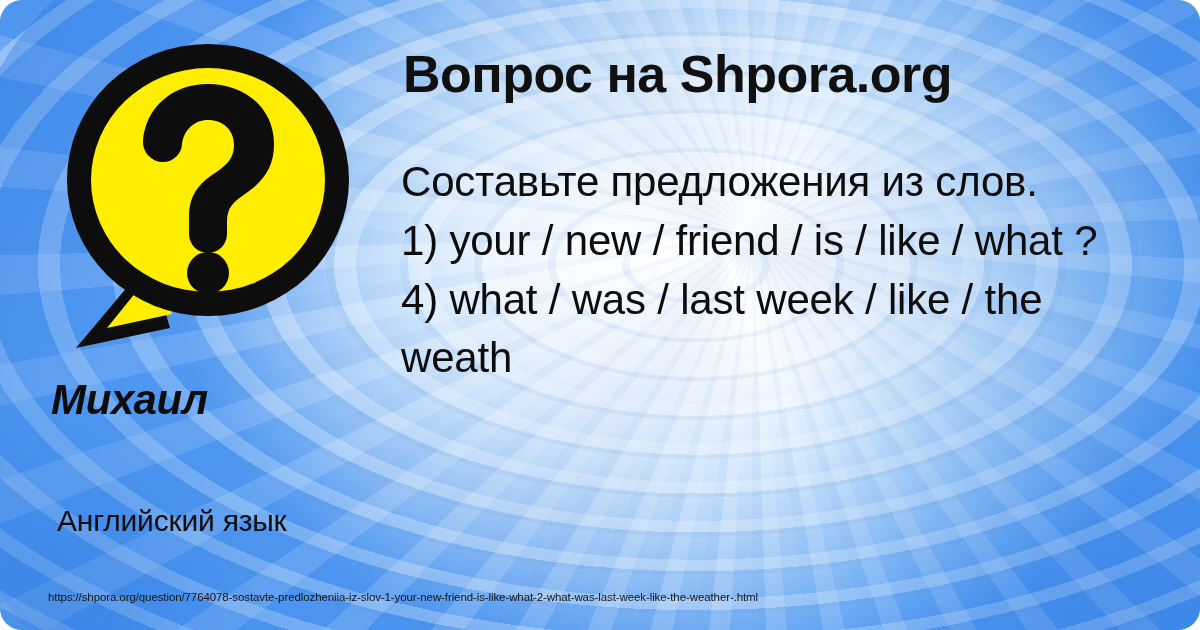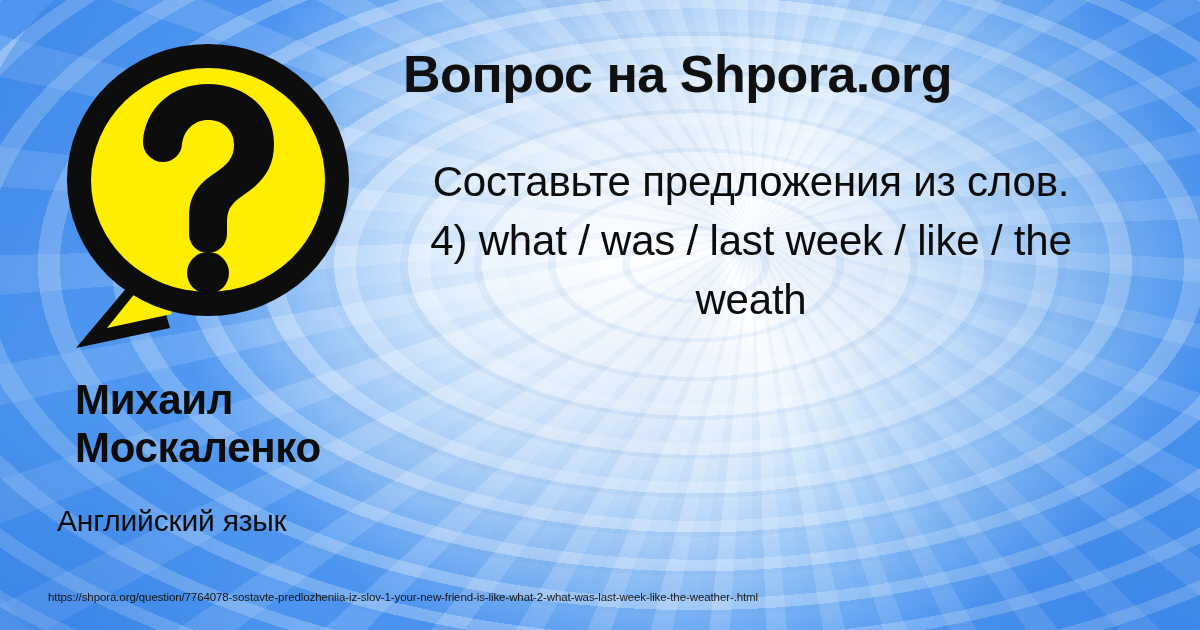--- a/index.html
+++ b/index.html
@@ -7,20 +7,21 @@
     padding: 0;
     background: #ffffff;
   }
   #card {
     position: relative;
     width: 1200px;
     height: 630px;
     overflow: hidden;
     font-family: "Liberation Sans", sans-serif;
     background: #86efac;
+    border-radius: 22px;
   }
 
   
   .bg-base {
     position: absolute;
     inset: 0;
     background:
       radial-gradient(ellipse 520px 420px at 58% 42%,
         #ffffff 0%,
         #fdfeff 18%,
@@ -123,34 +124,34 @@
   .qtext {
     position: absolute;
     left: 401px;
     top: 153px;
     width: 700px;
     font-size: 42px;
     font-weight: normal;
     color: #0c0c0c;
     line-height: 1.40;
     letter-spacing: -0.2px;
-    text-align: center;
   }
 
   
   .author {
     position: absolute;
-    left: 75px;
+    left: 51px;
     top: 376px;
     width: 400px;
     font-size: 42px;
     font-weight: bold;
     color: #0c0c0c;
     line-height: 1.14;
     letter-spacing: -0.3px;
+    font-style: italic;
   }
   .subject {
     position: absolute;
     left: 57px;
     top: 504px;
     font-size: 30px;
     font-weight: normal;
     color: #0c0c0c;
     letter-spacing: -0.2px;
     white-space: nowrap;
@@ -209,26 +210,26 @@
                  c19 -13 29 -27 29 -50
                  c0 -35 -28 -60 -66 -60 z" fill="#0d0d0d"></path>
         <circle cx="150" cy="245" r="21" fill="#0d0d0d"></circle>
       </svg>
     </div>
 
     <div class="title">Вопрос на Shpora.org</div>
 
     <div class="qtext">
       <div>Составьте предложения из слов.</div>
+      <div> 1) your / new / friend / is / like / what ?</div>
       <div>4) what / was / last week / like / the weath</div>
     </div>
 
     <div class="author">
       <div>Михаил</div>
-      <div>Москаленко</div>
     </div>
 
     <div class="subject">Английский язык</div>
 
     <div class="url">https://shpora.org/question/7764078-sostavte-predlozheniia-iz-slov-1-your-new-friend-is-like-what-2-what-was-last-week-like-the-weather-.html</div>
 
   </div>
 </div>
 
 </body></html>

